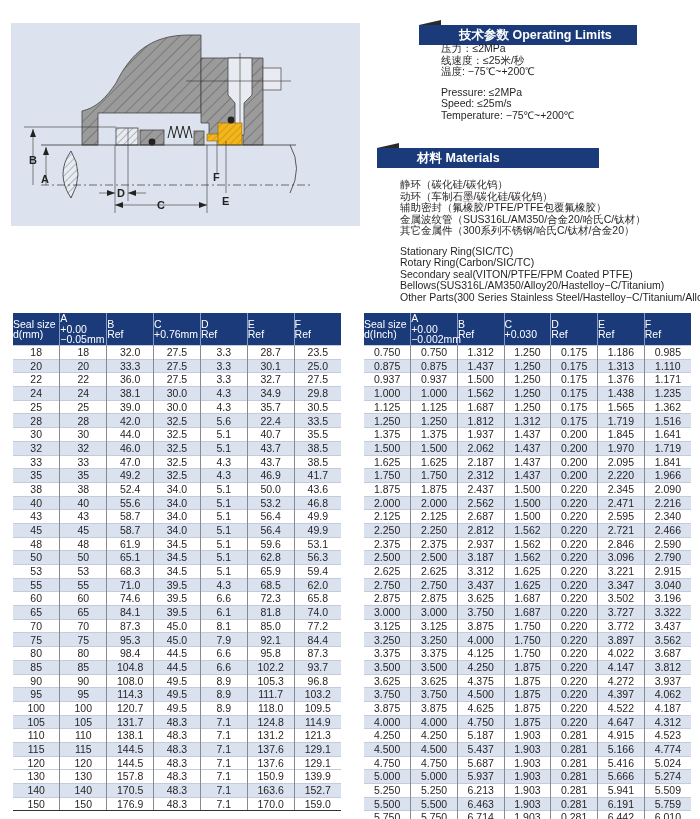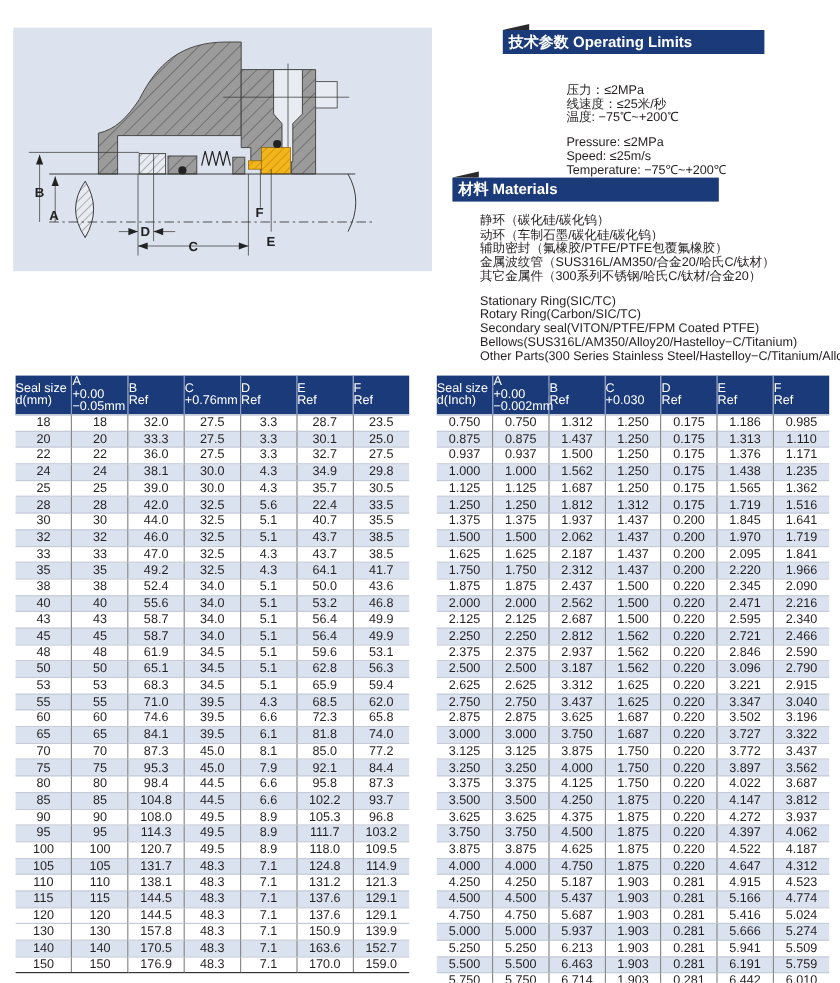--- a/index.html
+++ b/index.html
@@ -1,21 +1,21 @@
 <!DOCTYPE html>
 <html><head>
 <meta charset="utf-8">
 <style>
   html, body { margin:0; padding:0; background:#ffffff; }
   body { width:700px; height:819px; position:relative; overflow:hidden;
          font-family:"Liberation Sans", sans-serif; color:#231f20; }
   .diagram { position:absolute; left:11px; top:23px; width:349px; height:203px; background:#dde3ee; overflow:hidden; }
   .diagram svg { position:absolute; left:0; top:0; }
   .section-head { position:absolute; left:419px; width:218px; height:20px; background:#1b3a7a;
-                  color:#ffffff; font-weight:bold; font-size:12.5px; line-height:20px; padding-left:5px; box-sizing:border-box; }
+                  color:#ffffff; font-weight:bold; font-size:12.5px; line-height:20px; padding-left:40px; box-sizing:border-box; }
   .section-head .tab { position:absolute; left:0; top:-5px; width:0; height:0;
                        border-left:22px solid transparent; border-bottom:5px solid #2a2a2a; }
   .sec-text { position:absolute; left:441px; font-size:10.5px; line-height:11.5px; color:#231f20; }
   .sec-text div { white-space:nowrap; }
   .gap { height:9px; }
   .table-caption { position:absolute; font-size:10.5px; color:#231f20; white-space:nowrap;margin-top:21px; }
   table.dims { position:absolute; border-collapse:collapse; font-size:10.5px; table-layout:fixed; }
   table.dims th { background:#1b3a7a; color:#ffffff; font-weight:normal; font-size:10.5px; line-height:10.5px;
                   height:32px; padding:0; text-align:left; border-left:1px solid #8a9bbf; vertical-align:middle; }
   table.dims th:first-child { border-left:none; }
@@ -93,21 +93,21 @@
     <text x="146" y="186" font-family="Liberation Sans, sans-serif" font-size="11" font-weight="bold" fill="#222">C</text>
     <text x="202" y="158" font-family="Liberation Sans, sans-serif" font-size="11" font-weight="bold" fill="#222">F</text>
     <text x="211" y="182" font-family="Liberation Sans, sans-serif" font-size="11" font-weight="bold" fill="#222">E</text>
   </svg>
 </div>
 
 <div class="section-head" style="top:25px;">
   <span class="tab"></span>
   <span>技术参数 Operating Limits</span>
 </div>
-<div class="sec-text" style="top:70px;margin-left:31px;">
+<div class="sec-text" style="top:43px;">
   <div>压力：≤2MPa</div>
   <div>线速度：≤25米/秒</div>
   <div>温度: −75℃~+200℃</div>
   <div class="gap"></div>
   <div>Pressure: ≤2MPa</div>
   <div>Speed: ≤25m/s</div>
   <div>Temperature: −75℃~+200℃</div>
 </div>
 
 <div class="section-head" style="left:377px; width:222px; top:148px;">
@@ -246,21 +246,21 @@
         <td>4.3</td>
         <td>43.7</td>
         <td>38.5</td>
       </tr>
       <tr class="alt">
         <td>35</td>
         <td>35</td>
         <td>49.2</td>
         <td>32.5</td>
         <td>4.3</td>
-        <td>64.1</td>
+        <td>46.9</td>
         <td>41.7</td>
       </tr>
       <tr>
         <td>38</td>
         <td>38</td>
         <td>52.4</td>
         <td>34.0</td>
         <td>5.1</td>
         <td>50.0</td>
         <td>43.6</td>

